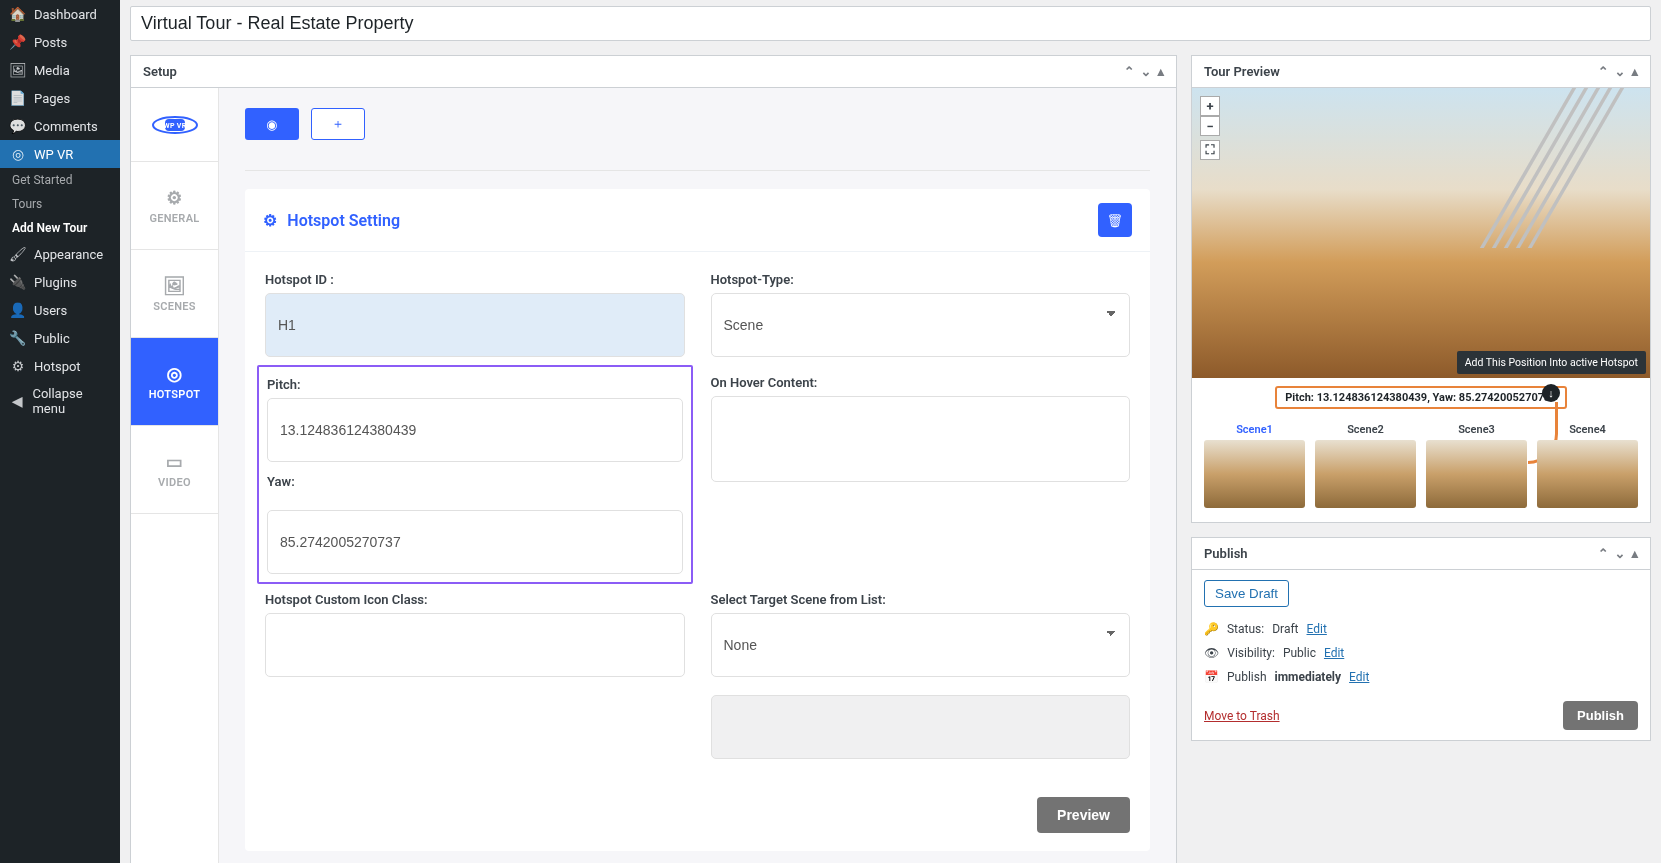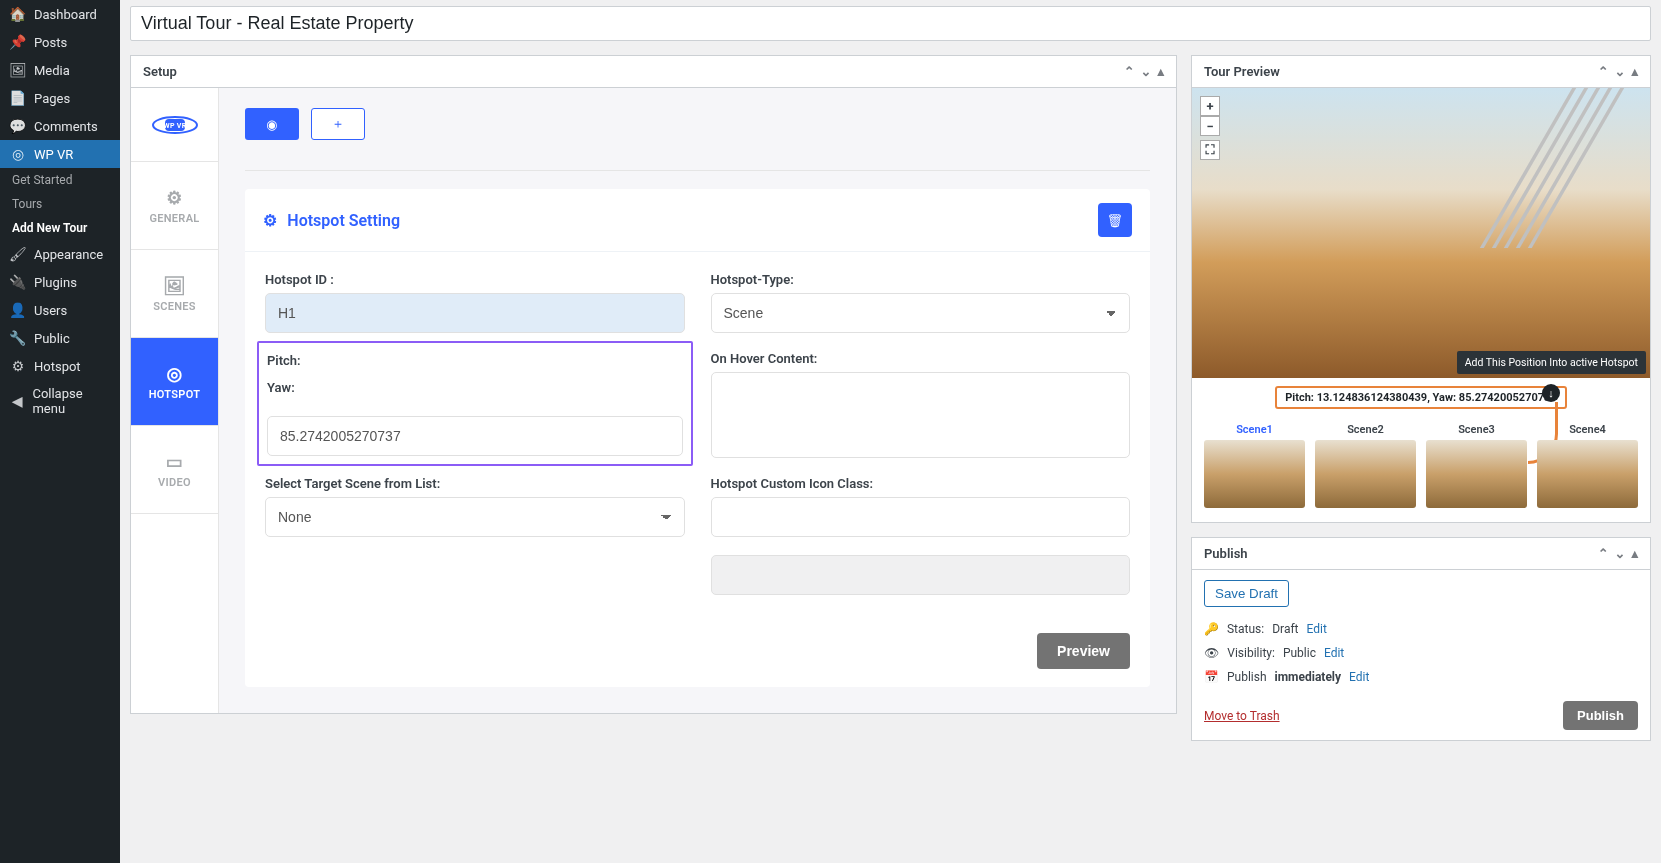--- a/index.html
+++ b/index.html
@@ -46,21 +46,21 @@
 .divider { height: 1px; background: #e5e5e5; margin-bottom: 18px; }
 
 .hs-card { background: #fff; border-radius: 4px; overflow: hidden; }
 .hs-head { display: flex; align-items: center; justify-content: space-between; padding: 14px 18px; border-bottom: 1px solid #eef2f6; }
 .hs-head .lead { display: flex; align-items: center; gap: 10px; color: #3161ff; font-size: 16px; font-weight: 600; }
 .trash-btn { width: 34px; height: 34px; background: #3161ff; border-radius: 4px; display: flex; align-items: center; justify-content: center; color: #fff; cursor: pointer; }
 
 .hs-grid { display: grid; grid-template-columns: 1fr 1fr; gap: 18px 26px; padding: 20px; }
 .fcol { display: flex; flex-direction: column; gap: 6px; }
 .fcol label { font-weight: 600; color: #3c434a; font-size: 13px; }
-.inp, .sel, .txa { width: 100%; border: 1px solid #e0e0e0; background: #fff; border-radius: 5px; padding: 11px 12px; font-size: 14px; color: #555; }
+.inp, .sel, .txa { width: 100%; border: 1px solid #e0e0e0; background: #fff; border-radius: 5px; padding: 23px 12px; font-size: 14px; color: #555; }
 .inp.ro { background: #e0ecf8; }
 .txa { height: 86px; resize: none; }
 .sel { appearance: none; background-image: linear-gradient(45deg, transparent 50%, #666 50%), linear-gradient(135deg, #666 50%, transparent 50%); background-position: calc(100% - 18px) 17px, calc(100% - 13px) 17px; background-size: 5px 5px, 5px 5px; background-repeat: no-repeat; }
 
 .highlight-box { border: 2px solid #8b5cf6; border-radius: 2px; padding: 10px 8px 8px 8px; margin: -10px -8px; }
 .highlight-box .fcol + .fcol { margin-top: 12px; gap: 21px; }
 
 .preview-bar { display: flex; justify-content: flex-end; padding: 18px 20px; }
 .btn-primary { background: #737373; color: #fff; border: none; border-radius: 4px; padding: 10px 20px; font-weight: 600; cursor: pointer; font-size: 14px; }
 .btn-primary.small { padding: 7px 14px; font-size: 13px; }
@@ -82,21 +82,21 @@
 .scenes-row { display: flex; gap: 10px; padding: 6px 12px 14px 12px; position: relative; }
 .scene { flex: 1; display: flex; flex-direction: column; align-items: center; gap: 4px; cursor: pointer; }
 .scene .sname { font-size: 11px; font-weight: 600; color: #3c434a; }
 .scene.active .sname { color: #3161ff; }
 .scene .thumb { width: 100%; height: 68px; border-radius: 3px; background: linear-gradient(180deg, #e8e0d0 0%, #c9a06a 50%, #8d6a3a 100%); }
 
 
 .pub-body { padding: 10px 12px; font-size: 12px; }
 .save-draft { border: 1px solid #2271b1; color: #2271b1; background: #fff; padding: 5px 10px; border-radius: 3px; cursor: pointer; margin-bottom: 10px; }
 .pub-row { display: flex; align-items: center; gap: 8px; padding: 5px 0; color: #3c434a; }
-.pub-row .edit { color: #2271b1; cursor: pointer; }
+.pub-row .edit { color: #2271b1; text-decoration: underline; cursor: pointer; }
 .pub-foot { display: flex; justify-content: space-between; align-items: center; padding-top: 12px; }
 .trashlink { color: #b32d2e; text-decoration: underline; cursor: pointer; }
 </style>
 </head>
 <body>
 
 <div class="wp-sidebar">
   <div class="item">
       <span class="ico">🏠</span>
       <span>Dashboard</span>
@@ -228,43 +228,44 @@
                     <label>Hotspot-Type:</label>
                     <select class="sel">
                       <option>Scene</option>
                     </select>
                   </div>
 
                   <div>
                     <div class="highlight-box">
                       <div class="fcol">
                         <label>Pitch:</label>
+                        <input class="inp" value="13.124836124380439" style="">
                       </div>
                       <div class="fcol">
                         <label>Yaw:</label>
                         <input class="inp" value="85.2742005270737" style="">
                       </div>
                     </div>
                   </div>
 
                   <div class="fcol">
                     <label>On Hover Content:</label>
                     <textarea class="txa" style=""></textarea>
                   </div>
 
                   <div class="fcol">
+                    <label>Hotspot Custom Icon Class:</label>
+                    <input class="inp" value="" style="">
+                  </div>
+
+                  <div class="fcol">
                     <label>Select Target Scene from List:</label>
                     <select class="sel">
                       <option>None</option>
                     </select>
-                  </div>
-
-                  <div class="fcol">
-                    <label>Hotspot Custom Icon Class:</label>
-                    <input class="inp" value="" style="">
                   </div>
 
                   <div></div>
                   <div class="fcol">
                     <input class="inp" readonly="" style="background: rgb(240, 240, 241);" value="">
                   </div>
                 </div>
 
                 <div class="preview-bar">
                   <button class="btn-primary">Preview</button>

